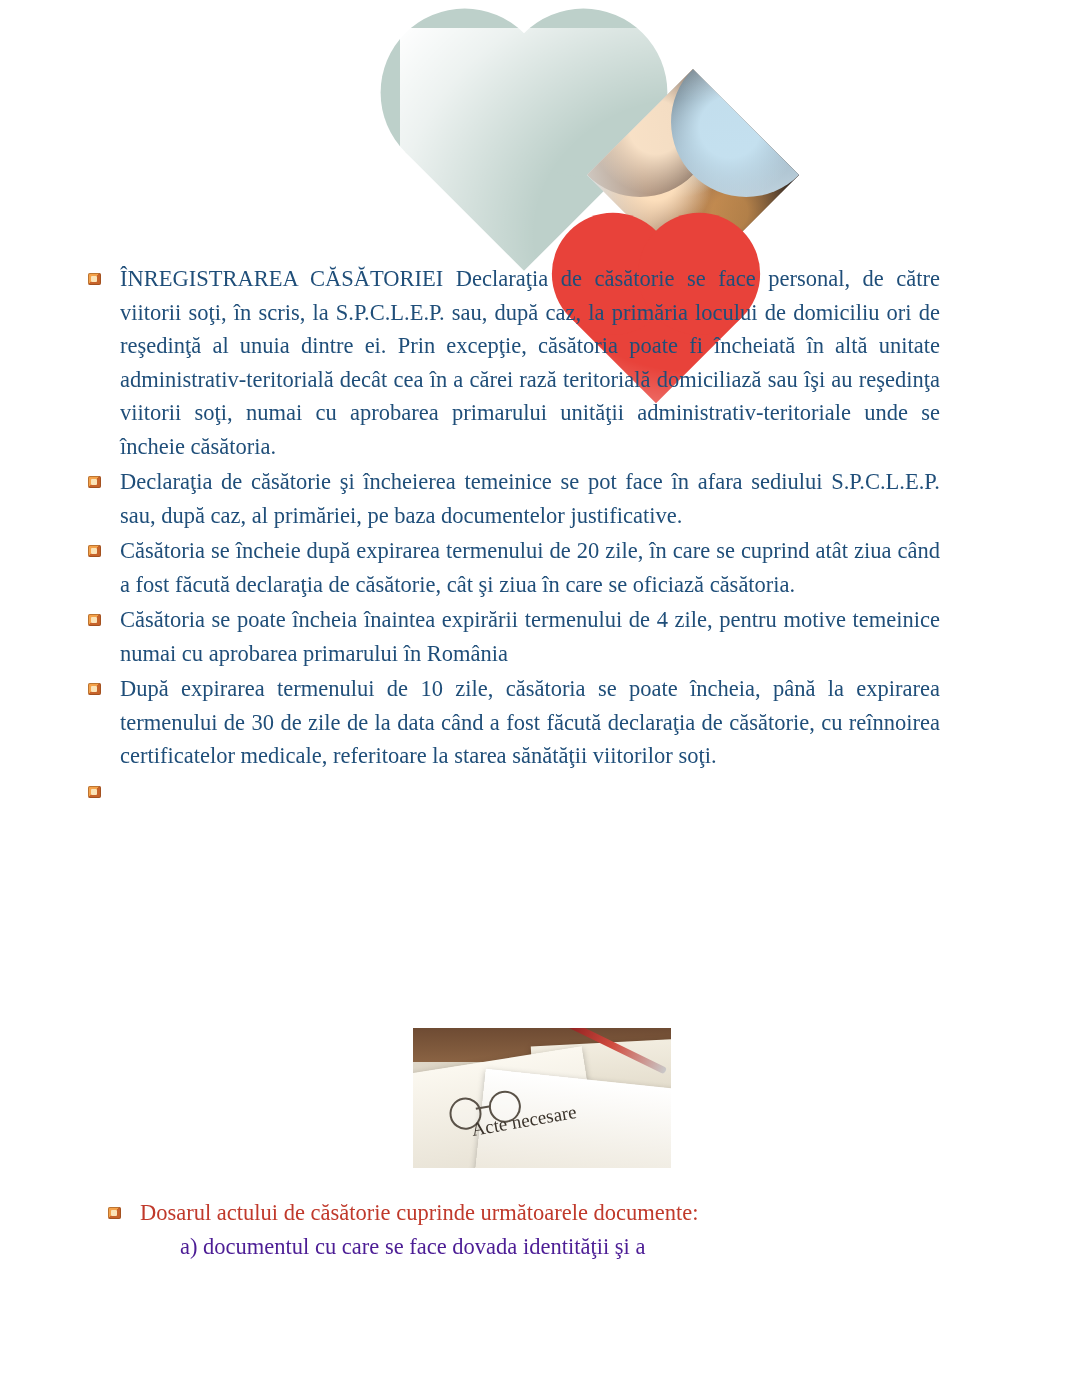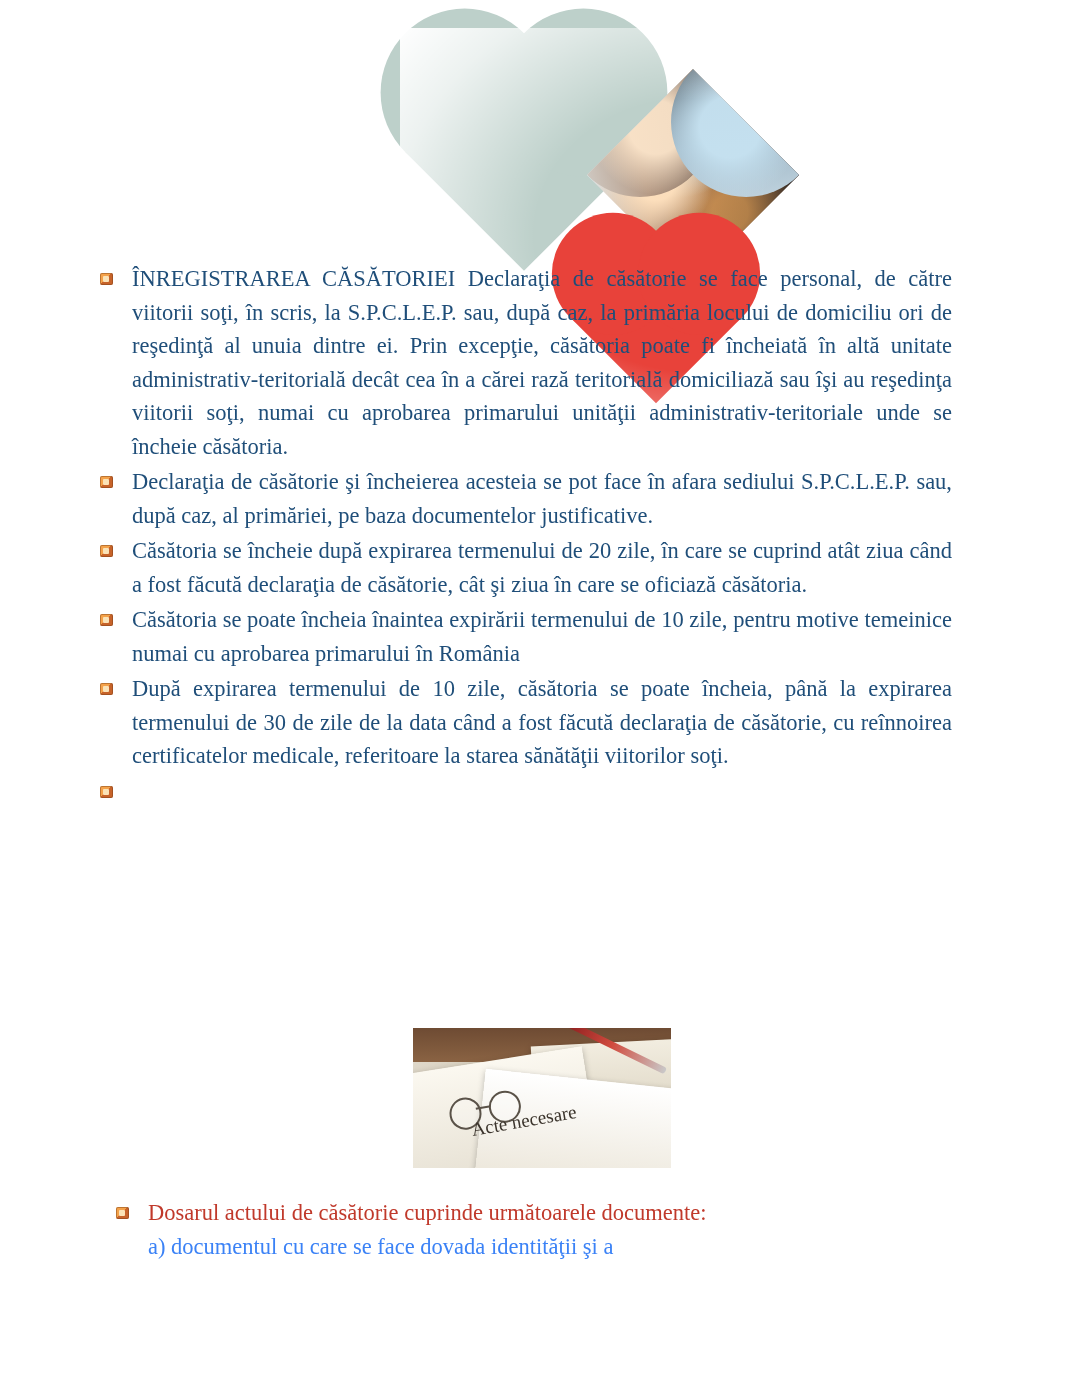--- a/index.html
+++ b/index.html
@@ -107,21 +107,21 @@
     position: absolute;
     inset: -20px;
     background:
       radial-gradient(ellipse at 52% 45%, rgba(255,255,255,0) 38%, rgba(255,255,255,.72) 72%, #ffffff 92%);
     pointer-events: none;
   }
 
   
   .content {
     position: absolute;
-    left: 92px;
+    left: 80px;
     top: 262px;
     width: 860px;
   }
 
   ul.doc-list {
     list-style: none;
     margin: 0;
     padding: 0;
   }
   ul.doc-list > li {
@@ -232,39 +232,40 @@
     transform: rotate(-10deg);
     font-family: "Liberation Serif", serif;
     font-size: 19px;
     color: #3b342c;
     white-space: nowrap;
   }
 
   
   .bottom {
     position: absolute;
-    left: 108px;
+    left: 100px;
     top: 1196px;
     width: 860px;
   }
   .bottom ul {
     list-style: none;
     margin: 0;
     padding: 0;
   }
   .bottom li {
     position: relative;
     padding-left: 40px;
     font-size: 22.5px;
     line-height: 33.5px;
     color: #c0392b;
   }
   .bottom .sub {
     display: block;
-    color: #3b82f6;
+    color: #4c1d95;
+    margin-left: 40px;
   }
 </style>
 </head>
 <body>
 
 <div class="page">
 
   <div class="hero">
     <div class="heart heart-sage"></div>
     <div class="heart heart-photo"></div>
@@ -273,29 +274,29 @@
   </div>
 
   <div class="content">
     <ul class="doc-list">
       <li>
         <span class="bullet"></span>
         <span>ÎNREGISTRAREA CĂSĂTORIEI Declaraţia de căsătorie se face personal, de către viitorii soţi, în scris, la S.P.C.L.E.P. sau, după caz, la primăria locului de domiciliu ori de reşedinţă al unuia dintre ei. Prin excepţie, căsătoria poate fi încheiată în altă unitate administrativ-teritorială decât cea în a cărei rază teritorială domiciliază sau îşi au reşedinţa viitorii soţi, numai cu aprobarea primarului unităţii administrativ-teritoriale unde se încheie căsătoria.</span>
       </li>
       <li>
         <span class="bullet"></span>
-        <span>Declaraţia de căsătorie şi încheierea acesteia se pot face în afara sediului S.P.C.L.E.P. sau, după caz, al primăriei, pe baza documentelor justificative.</span>
+        <span>Declaraţia de căsătorie şi încheierea temeinice se pot face în afara sediului S.P.C.L.E.P. sau, după caz, al primăriei, pe baza documentelor justificative.</span>
       </li>
       <li>
         <span class="bullet"></span>
         <span>Căsătoria se încheie după expirarea termenului de 20 zile, în care se cuprind atât ziua când a fost făcută declaraţia de căsătorie, cât şi ziua în care se oficiază căsătoria.</span>
       </li>
       <li>
         <span class="bullet"></span>
-        <span> Căsătoria se poate încheia înaintea expirării termenului de 10 zile, pentru motive temeinice numai cu aprobarea primarului în România</span>
+        <span> Căsătoria se poate încheia înaintea expirării termenului de 4 zile, pentru motive temeinice numai cu aprobarea primarului în România</span>
       </li>
       <li>
         <span class="bullet"></span>
         <span>După expirarea termenului de 10 zile, căsătoria se poate încheia, până la expirarea termenului de 30 de zile de la data când a fost făcută declaraţia de căsătorie, cu reînnoirea certificatelor medicale, referitoare la starea sănătăţii viitorilor soţi.</span>
       </li>
       <li>
         <span class="bullet"></span>
       </li>
     </ul>
   </div>

